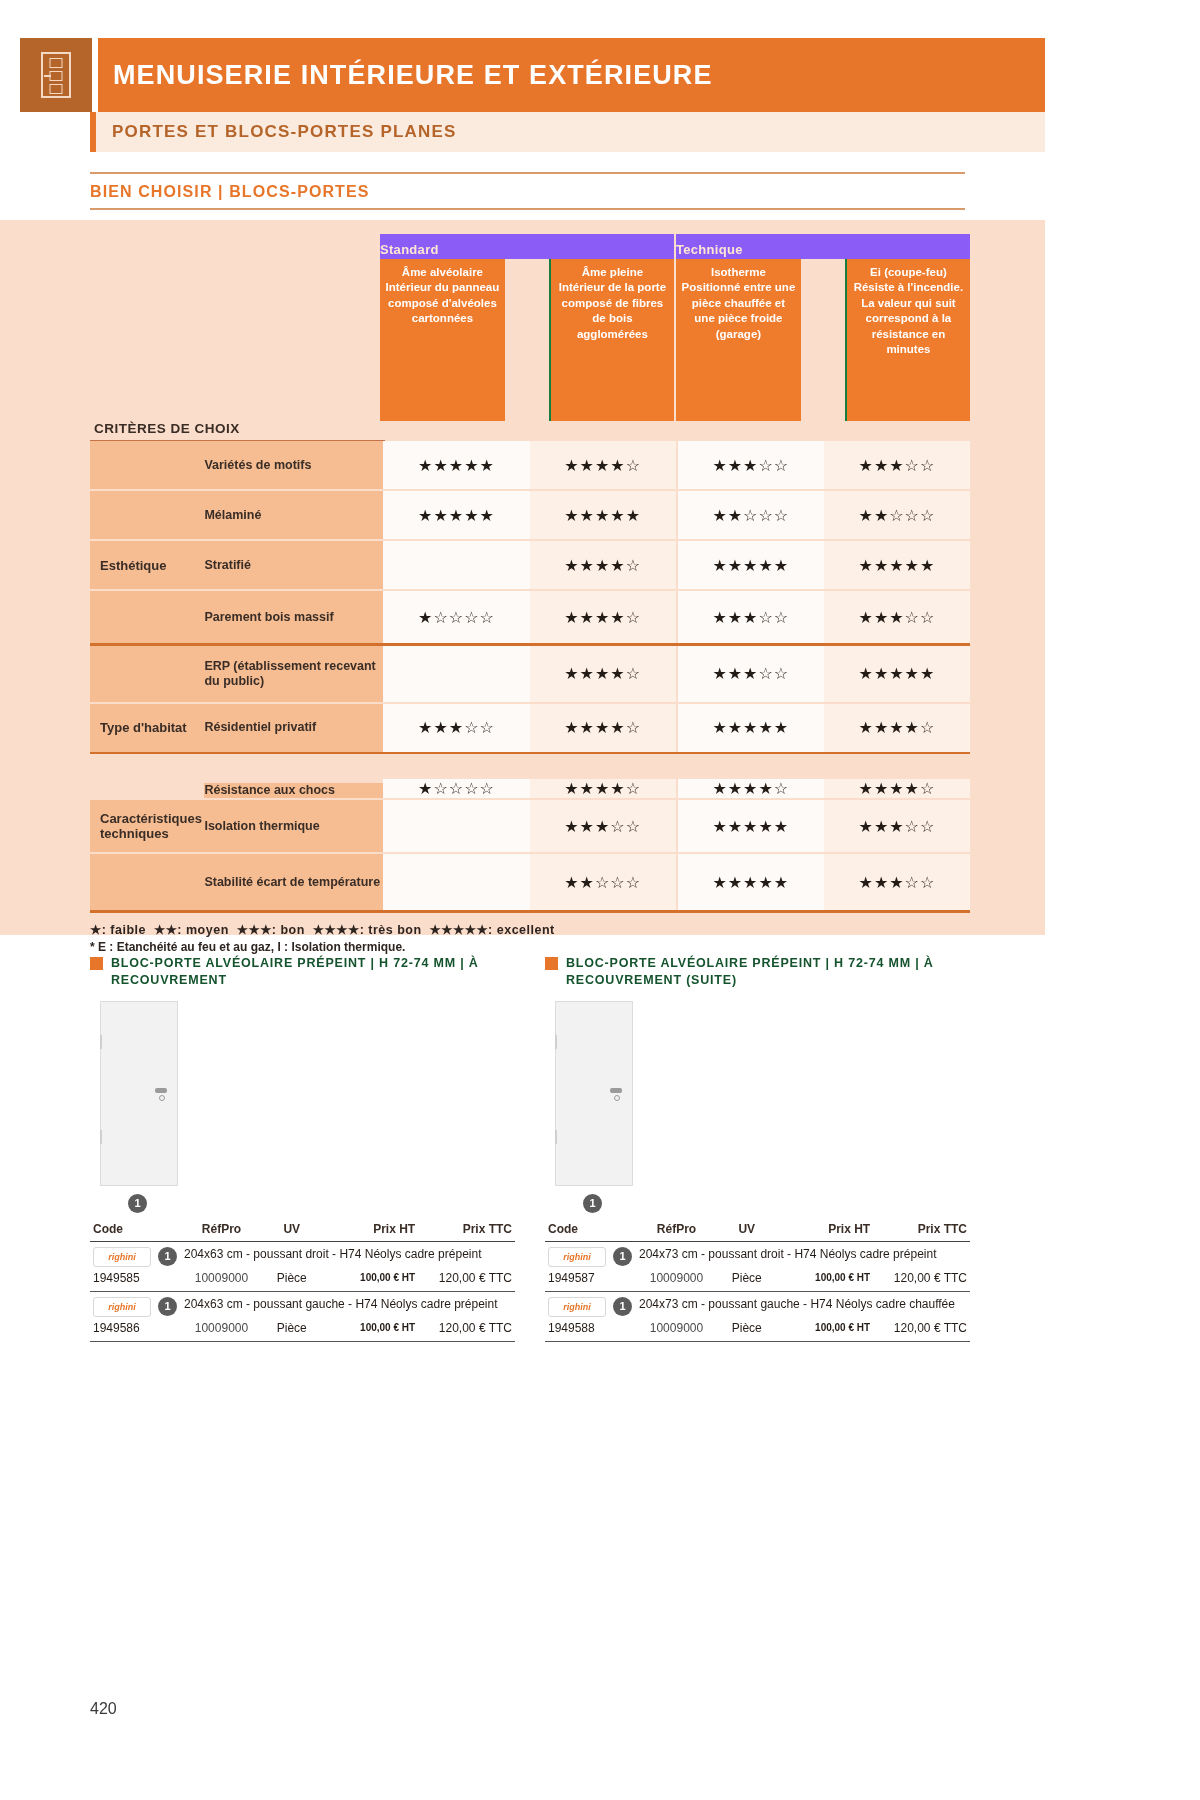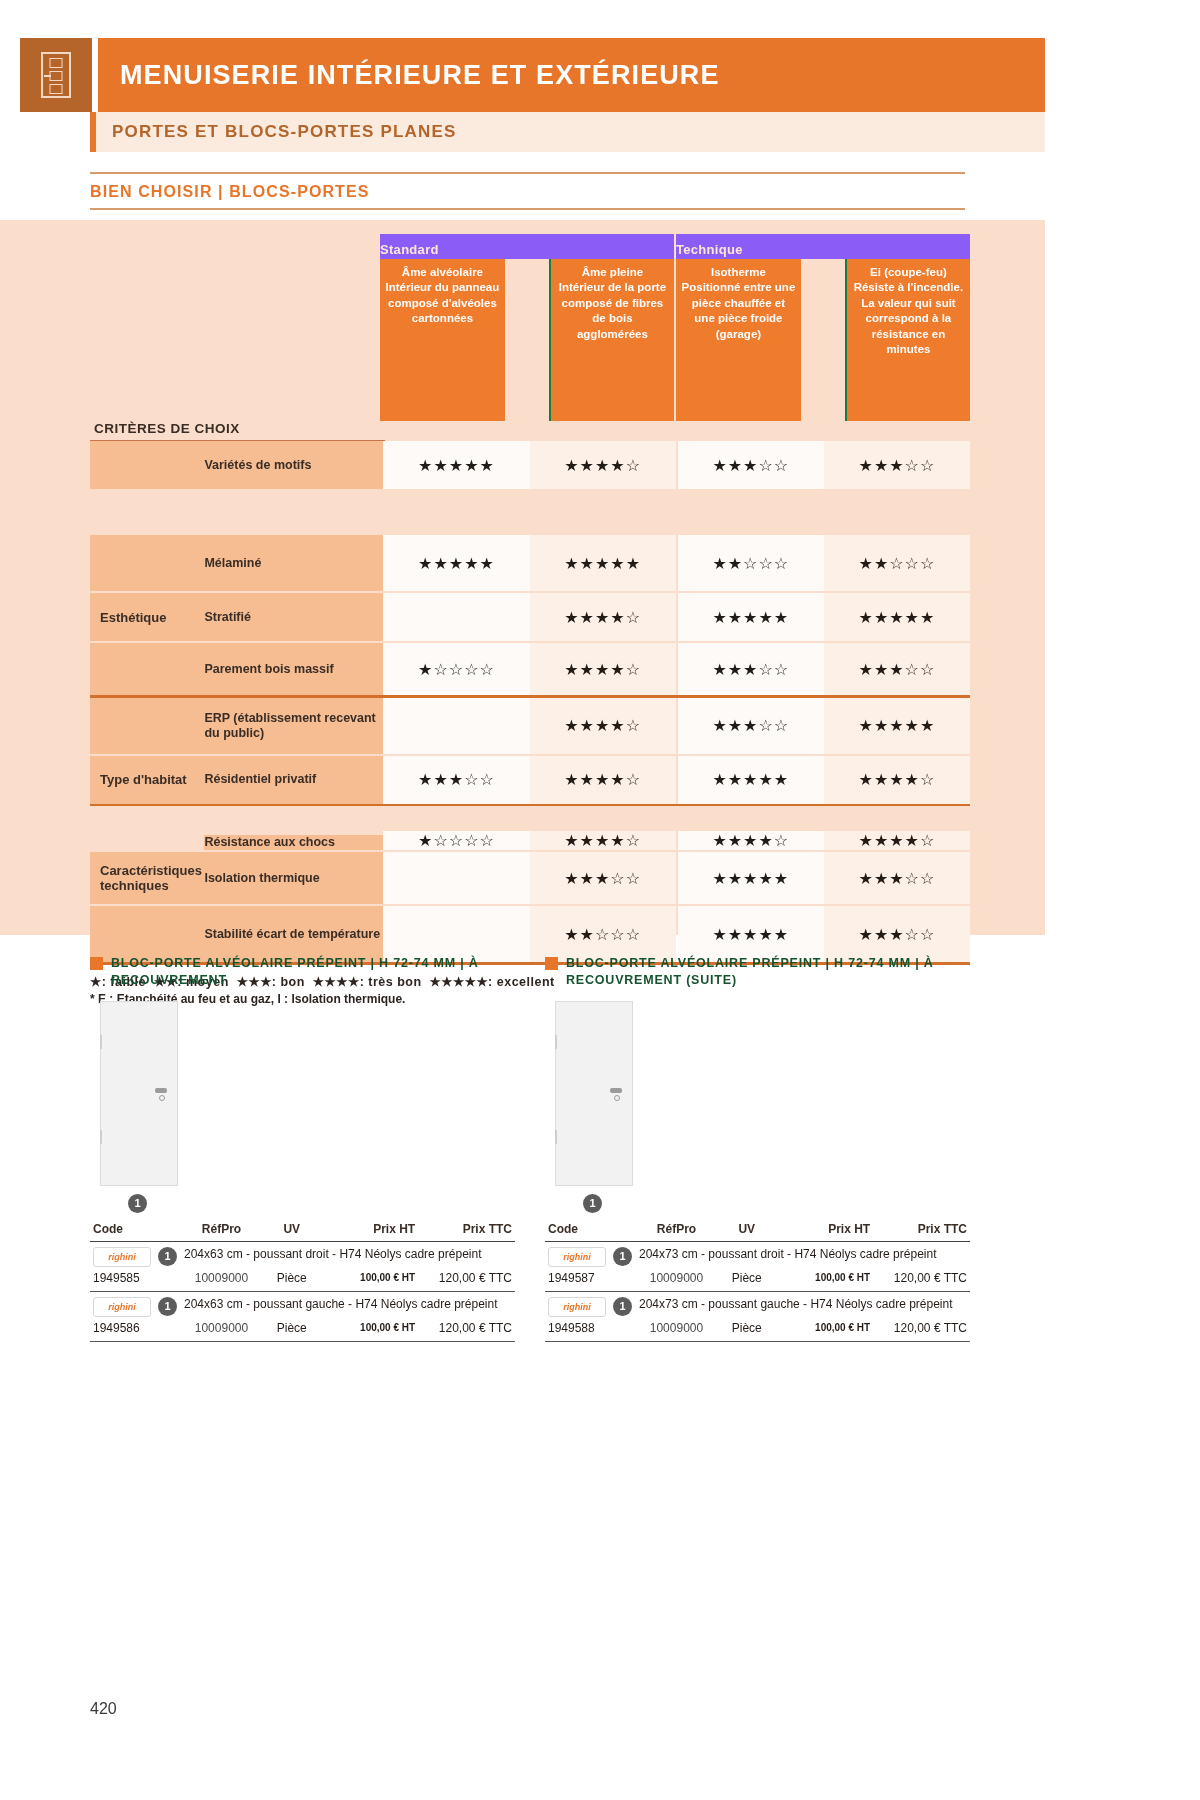--- a/index.html
+++ b/index.html
@@ -27,21 +27,21 @@
   .door-ic i:nth-child(3){ top:30px; }
   .door-ic b {
     position:absolute; left:1px; top:21px; width:7px; height:2px; background:#f3d9c4;
   }
   .hdr-bar {
     position:absolute; left:98px; top:0; width:947px; height:74px;
     background:#e8762a; display:flex; align-items:center;
   }
   .hdr-title {
     color:#fff; font-size:27px; font-weight:bold; letter-spacing:1.1px;
-    padding-left:22px;
+    padding-left:15px;
   }
 
   
   .sub-band {
     position:absolute; left:90px; top:112px; width:955px; height:40px;
     background:#fbeade; display:flex; align-items:center;
   }
   .sub-band .tick { width:6px; height:40px; background:#e8762a; }
   .sub-band .txt {
     color:#b5642a; font-size:17px; font-weight:bold; letter-spacing:1.2px;
@@ -226,21 +226,21 @@
       <div id="rows-host">
           <div class="trow" style="height: 48px;">
             <div class="tcat"></div>
             <div class="tcrit">Variétés de motifs</div>
             <div class="tcell pl">★★★★★</div>
             <div class="tcell alt">★★★★☆</div>
             <div class="tcell pl g2">★★★☆☆</div>
             <div class="tcell alt">★★★☆☆</div>
           </div>
           <div class="sep-thin"></div>
-          <div class="trow" style="height: 56px; margin-top: 44px;">
+          <div class="trow" style="height: 48px;">
             <div class="tcat"></div>
             <div class="tcrit">Mélaminé</div>
             <div class="tcell pl">★★★★★</div>
             <div class="tcell alt">★★★★★</div>
             <div class="tcell pl g2">★★☆☆☆</div>
             <div class="tcell alt">★★☆☆☆</div>
           </div>
           <div class="sep-thin"></div>
           <div class="trow" style="height: 48px;">
             <div class="tcat">Esthétique</div>
@@ -408,21 +408,21 @@
             <td class="v-ref">10009000</td>
             <td class="v-uv">Pièce</td>
             <td class="v-ht">100,00 € HT</td>
             <td class="v-ttc">120,00 € TTC</td>
           </tr>
           <tr class="descrow">
             <td colspan="5">
               <span class="desc-cell">
                 <span class="logo-chip">righini</span>
                 <span class="badge">1</span>
-                <span class="desc-txt">204x73 cm - poussant gauche - H74 Néolys cadre prépeint</span>
+                <span class="desc-txt">204x73 cm - poussant gauche - H74 Néolys cadre chauffée</span>
               </span>
             </td>
           </tr>
           <tr class="valrow">
             <td class="v-code">1949588</td>
             <td class="v-ref">10009000</td>
             <td class="v-uv">Pièce</td>
             <td class="v-ht">100,00 € HT</td>
             <td class="v-ttc">120,00 € TTC</td>
           </tr>

